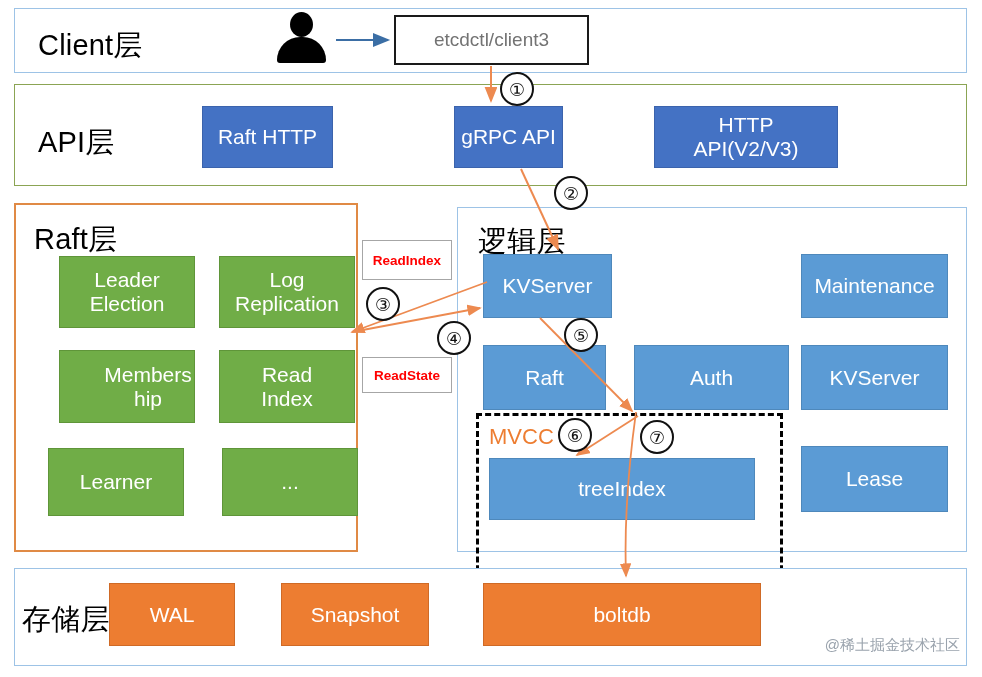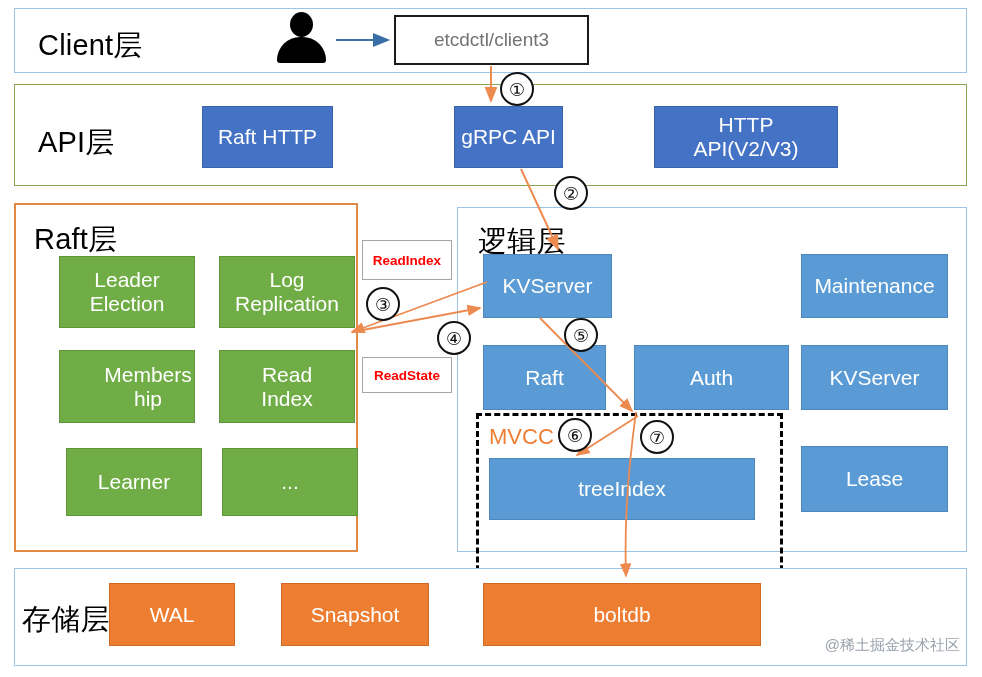--- a/index.html
+++ b/index.html
@@ -138,21 +138,21 @@
   <div class="layer-title t-raft">Raft层</div>
 
   <div class="box green" style="left:39px;top:256px;width:136px;height:72px;">Leader
 Election</div>
   <div class="box green" style="left:199px;top:256px;width:136px;height:72px;">Log
 Replication</div>
   <div class="box green" style="left:39px;top:350px;width:136px;height:73px;padding-left:42px;">Members
 hip</div>
   <div class="box green" style="left:199px;top:350px;width:136px;height:73px;">Read
 Index</div>
-  <div class="box green" style="left:46px;top:448px;width:136px;height:68px;">Learner</div>
+  <div class="box green" style="left:28px;top:448px;width:136px;height:68px;">Learner</div>
   <div class="box green" style="left:202px;top:448px;width:136px;height:68px;">...</div>
 
   <div class="tag" style="left:362px;top:240px;width:90px;height:40px;">ReadIndex</div>
   <div class="tag" style="left:362px;top:357px;width:90px;height:36px;">ReadState</div>
 
   <div class="panel panel-logic"></div>
   <div class="layer-title t-logic">逻辑层</div>
 
   <div class="box blue-light" style="left:483px;top:254px;width:129px;height:64px;">KVServer</div>
   <div class="box blue-light" style="left:801px;top:254px;width:147px;height:64px;">Maintenance</div>

